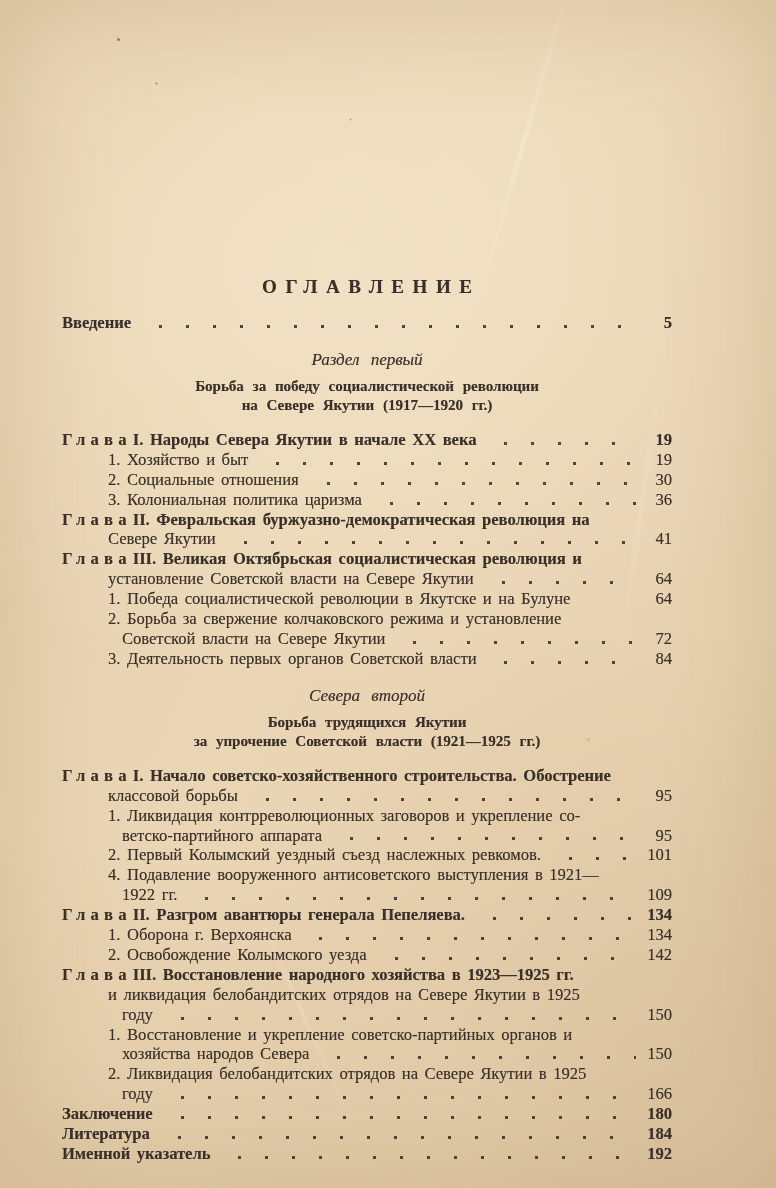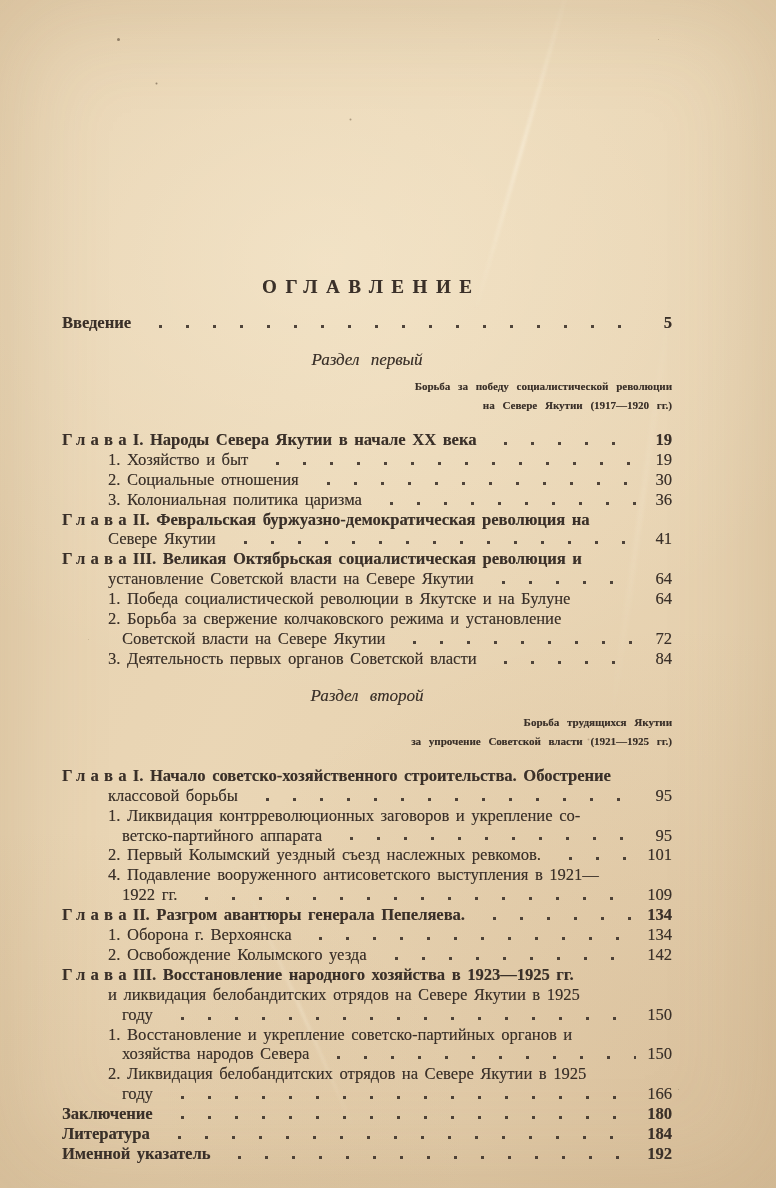--- a/index.html
+++ b/index.html
@@ -52,21 +52,21 @@
   .spaced { letter-spacing:0.32em; margin-right:1px; }
   .leader { flex:1 1 auto; min-width:8px; margin:0 4px 0 10px; align-self:stretch;
     background-image:radial-gradient(circle, rgba(58,48,41,0.88) 1.5px, rgba(58,48,41,0) 1.9px);
     background-size:27px 5px; background-repeat:repeat-x;
     background-position:6px calc(100% - 4px); }
   .leader.nodots { background:none; }
   .pg { min-width:32px; text-align:right; }
 
   .sec-italic { text-align:center; font-style:italic; font-size:17px; line-height:20px;
     word-spacing:7px; margin-top:17px; margin-bottom:7px; }
-  .sec-bold { text-align:right; font-weight:bold; font-size:11px; line-height:19.5px;
+  .sec-bold { text-align:center; font-weight:bold; font-size:15px; line-height:19.5px;
     word-spacing:5px; }
   .row.after-heading { margin-top:14px; }
 </style>
 </head>
 <body>
 
 <div class="page">
   <div class="vignette"></div>
   <div class="specks"></div>
   <div class="crease-a"></div>
@@ -134,21 +134,21 @@
         <div class="row indent-2">
           <span class="txt">Советской власти на Севере Якутии</span>
           <span class="leader"></span>
           <span class="pg">72</span>
         </div>
         <div class="row indent-1">
           <span class="txt">3. Деятельность первых органов Советской власти</span>
           <span class="leader"></span>
           <span class="pg">84</span>
         </div>
-        <div class="sec-italic">Раздел второй</div>
+        <div class="sec-italic">Севера второй</div>
         <div class="sec-bold">Борьба трудящихся Якутии</div>
         <div class="sec-bold">за упрочение Советской власти (1921—1925 гг.)</div>
         <div class="row indent-0 after-heading">
           <span class="spaced">Глава</span>
           <span class="txt"> I. Начало советско-хозяйственного строительства. Обострение</span>
         </div>
         <div class="row indent-1">
           <span class="txt">классовой борьбы</span>
           <span class="leader"></span>
           <span class="pg">95</span>

